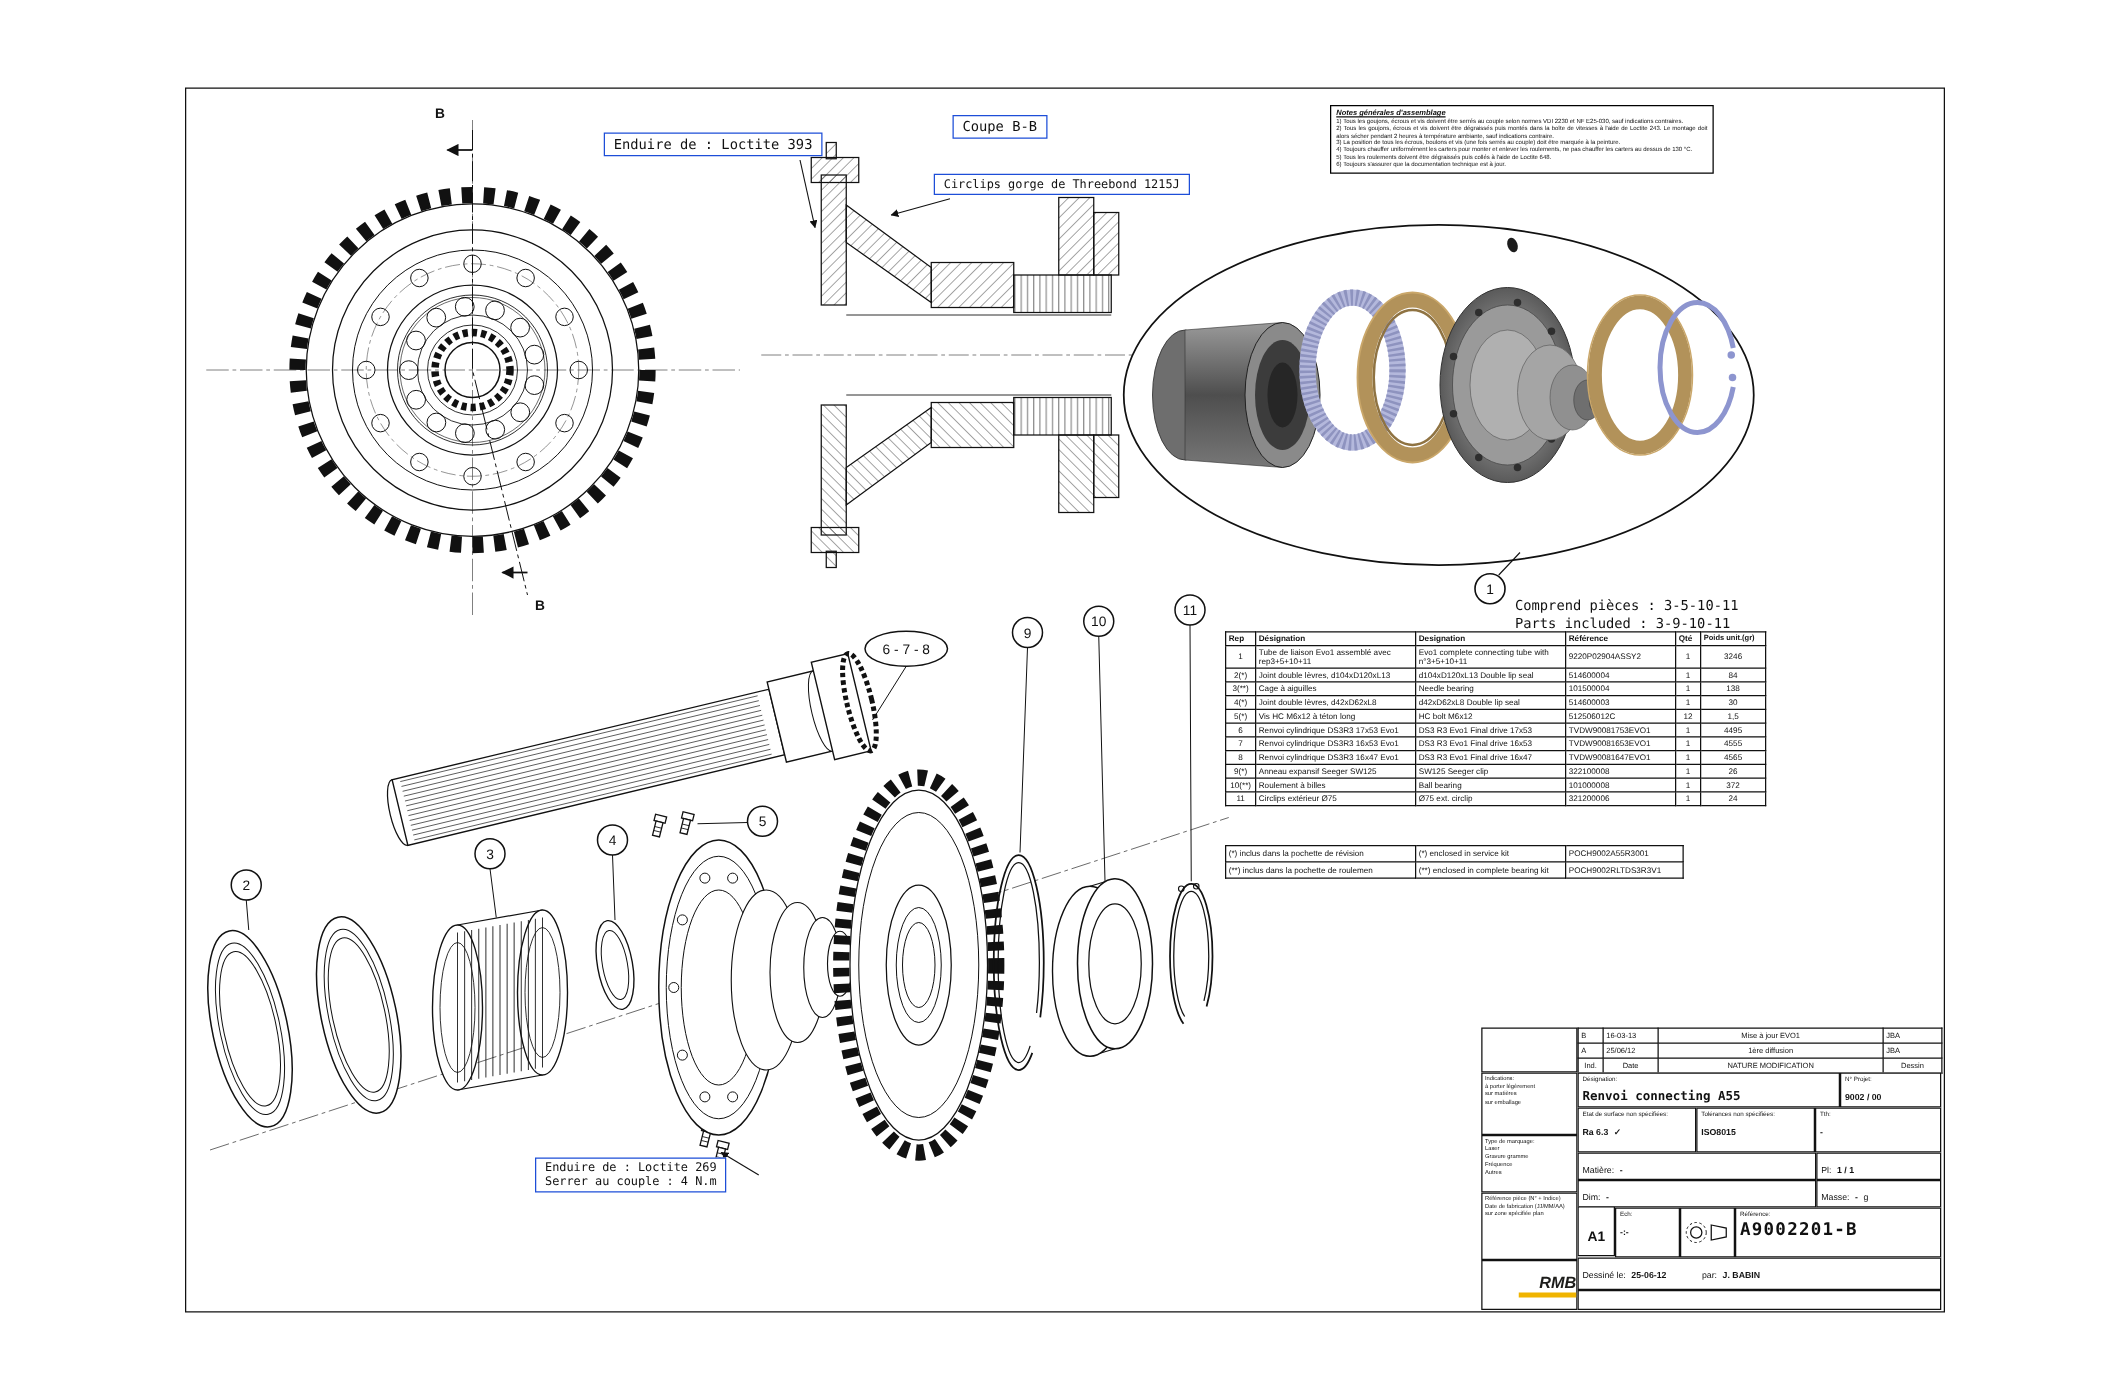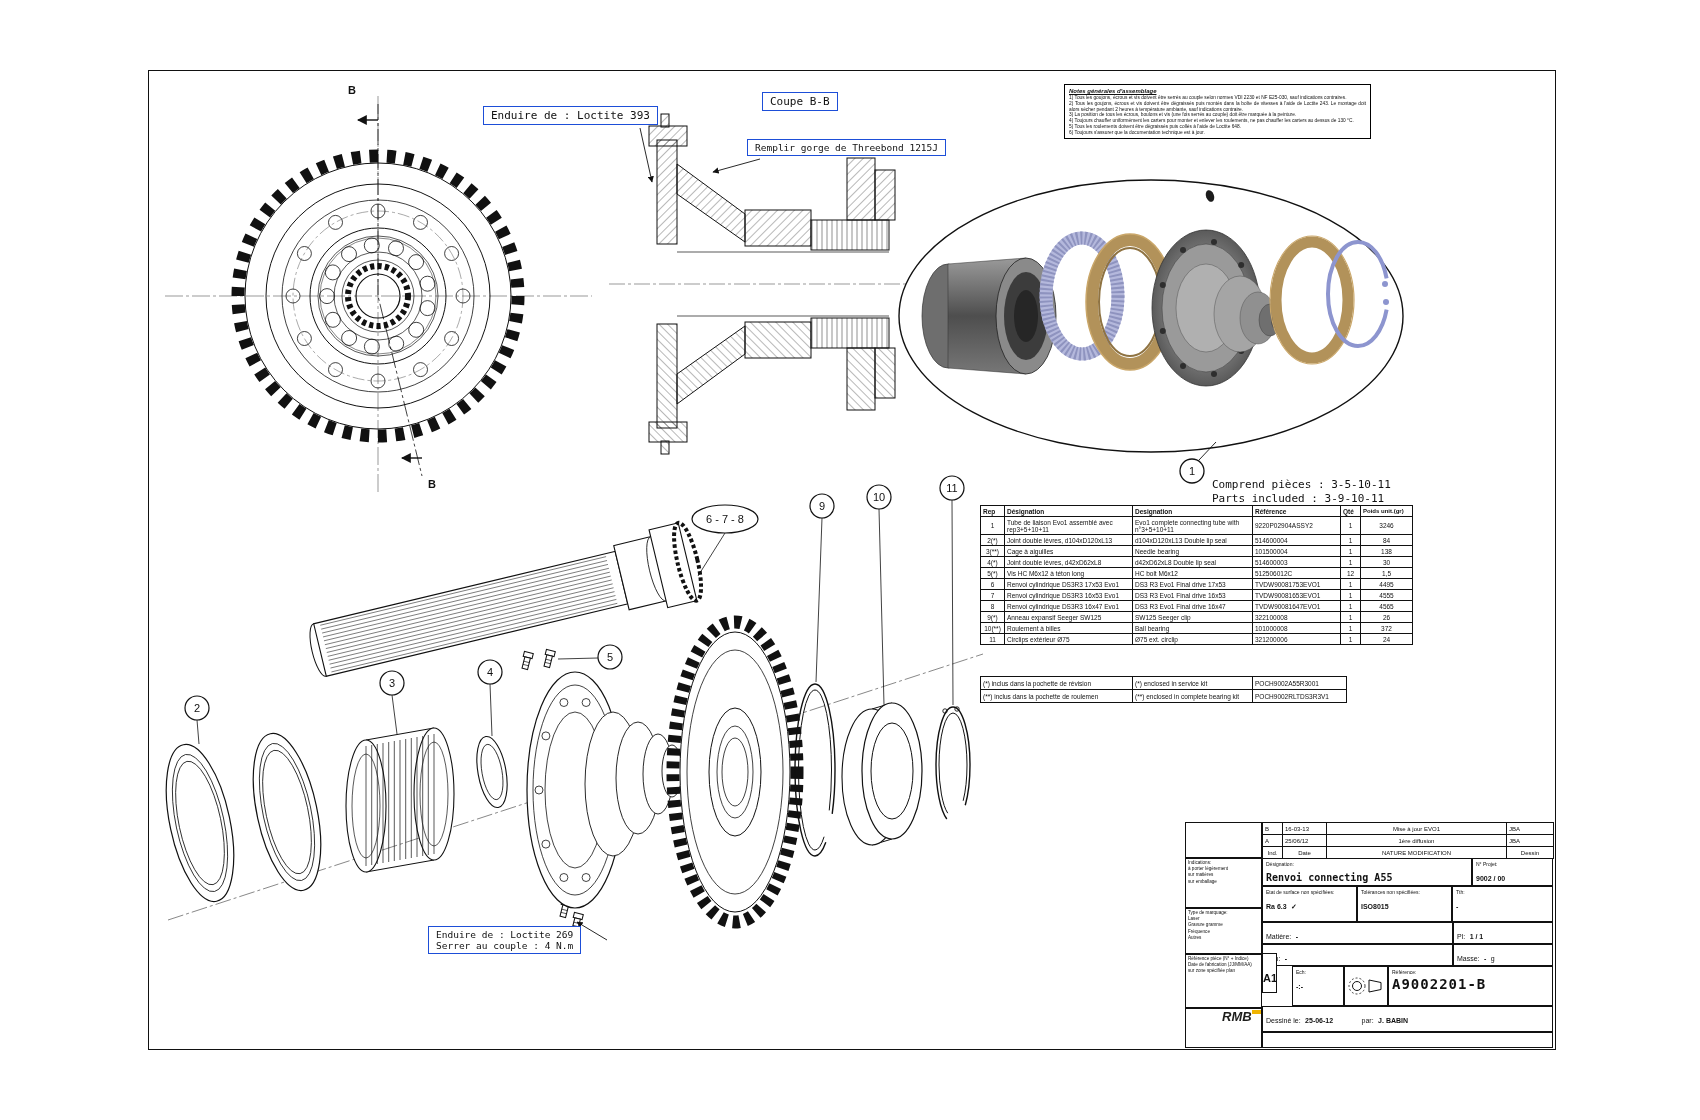--- a/index.html
+++ b/index.html
@@ -30,21 +30,21 @@
   .tb .lbl{font:5px "Liberation Sans",sans-serif;display:block;}
   .tb .val{font:7px "Liberation Sans",sans-serif;font-weight:bold;}
   #rev-table{position:absolute;left:77px;top:0;width:291px;border-collapse:collapse;table-layout:fixed;}
   #rev-table td{border:1px solid #111;font:6px "Liberation Sans",sans-serif;padding:1px 2px;height:9px;white-space:nowrap;overflow:hidden;}
   .rv-nature{text-align:center;}
   .rev-head td{font-weight:bold;text-align:center;}
   .mk-line{font:4.6px "Liberation Sans",sans-serif;line-height:1.35;white-space:nowrap;overflow:hidden;}
   #tb-designation .val{font:bold 10px "DejaVu Sans Mono",monospace;}
   #tb-ref .val{font:bold 14px "DejaVu Sans Mono",monospace;letter-spacing:1px;}
   #tb-format{font:bold 11px "Liberation Sans",sans-serif;text-align:center;line-height:48px;}
-  #tb-logo{display:flex;align-items:flex-start;justify-content:center;flex-direction:row;padding-left:36px;}
+  #tb-logo{display:flex;align-items:flex-end;justify-content:center;flex-direction:column;padding-left:36px;}
   #logo-text{font:bold italic 13px "Liberation Sans",sans-serif;color:#1d1d1b;}
   #logo-bar{width:46px;height:4px;background:#f0b400;margin-top:1px;}
   .tb-inline{font:7px "Liberation Sans",sans-serif;}
   .pad{padding:2px 3px;}
 </style>
 </head>
 <body>
 
 <div id="sheet">
   <div id="frame"></div>
@@ -381,21 +381,21 @@
     <line x1="640" y1="128" x2="652" y2="182" stroke="#111" stroke-width="0.9" marker-end="url(#ah2)"></line>
     <line x1="760" y1="159" x2="713" y2="172" stroke="#111" stroke-width="0.9" marker-end="url(#ah2)"></line>
     <line x1="607" y1="940" x2="577" y2="922" stroke="#111" stroke-width="0.9" marker-end="url(#ah2)"></line>
     <line x1="1199" y1="460" x2="1216" y2="442" stroke="#111" stroke-width="0.9"></line>
     <circle cx="1192" cy="471" r="12" fill="#fff" stroke="#111" stroke-width="1.3"></circle>
     <text x="1192" y="475" font-family="Liberation Sans" font-size="11" text-anchor="middle" fill="#111">1</text>
   </svg>
 
   <div class="callout" style="left:483px;top:106px">Enduire de : Loctite 393</div>
   <div class="callout" style="left:762px;top:92px">Coupe B-B</div>
-  <div class="callout small" style="left:747px;top:139px">Remplir gorge de Threebond 1215J</div>
+  <div class="callout small" style="left:747px;top:139px">Circlips gorge de Threebond 1215J</div>
   <div class="callout small" style="left:428px;top:926px">
     <span class="cl">Enduire de : Loctite 269</span>
     <span class="cl">Serrer au couple : 4 N.m</span>
   </div>
 
   <div id="comprend-text">
     <span class="cl" style="display:block">Comprend pièces : 3-5-10-11</span>
     <span class="cl" style="display:block">Parts included  : 3-9-10-11</span>
   </div>
 
@@ -630,21 +630,21 @@
     <div class="tb pad" style="left:77px;top:122px;width:191px;height:22px">
       <span class="tb-inline">Dim:</span>
       <span class="val">-</span>
     </div>
     <div class="tb pad" style="left:268px;top:122px;width:100px;height:22px">
       <span class="tb-inline">Masse:</span>
       <span class="val">-</span>
       <span class="tb-inline">g</span>
     </div>
 
-    <div class="tb" id="tb-format" style="left:77px;top:131px;width:15px;height:40px">A1</div>
+    <div class="tb" id="tb-format" style="left:77px;top:143px;width:30px;height:40px">A1</div>
     <div class="tb pad" style="left:107px;top:144px;width:52px;height:40px">
       <span class="lbl">Ech:</span>
       <span class="val">-:-</span>
     </div>
     <div class="tb" style="left:159px;top:144px;width:44px;height:40px">
       <svg width="42" height="38" viewBox="0 0 42 38" style="position:static">
         <circle cx="12" cy="19" r="4.5" fill="none" stroke="#111" stroke-width="1"></circle>
         <circle cx="12" cy="19" r="8" fill="none" stroke="#111" stroke-width="0.8" stroke-dasharray="2 2"></circle>
         <polygon points="24,13 36,15.5 36,22.5 24,25" fill="none" stroke="#111" stroke-width="1"></polygon>
       </svg>

